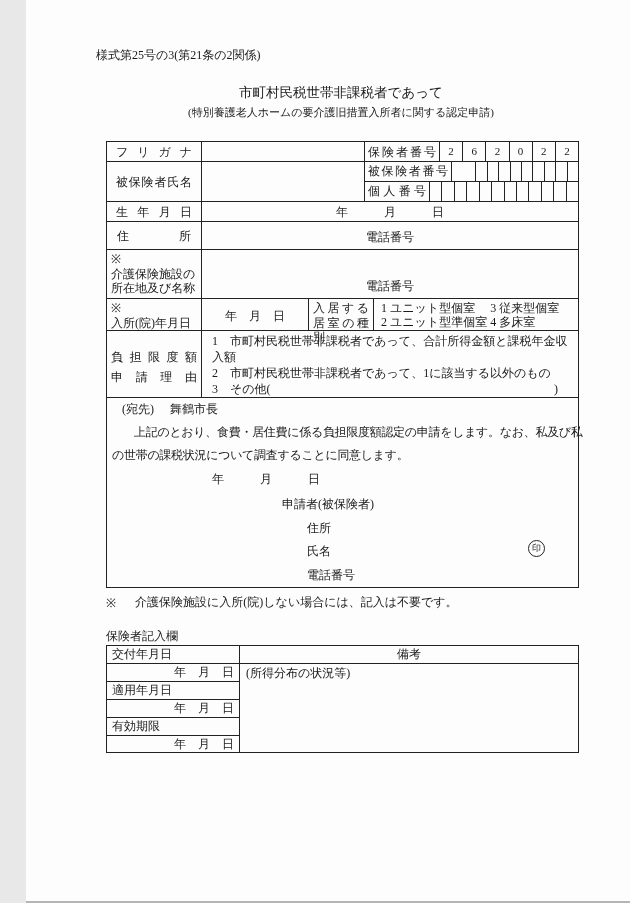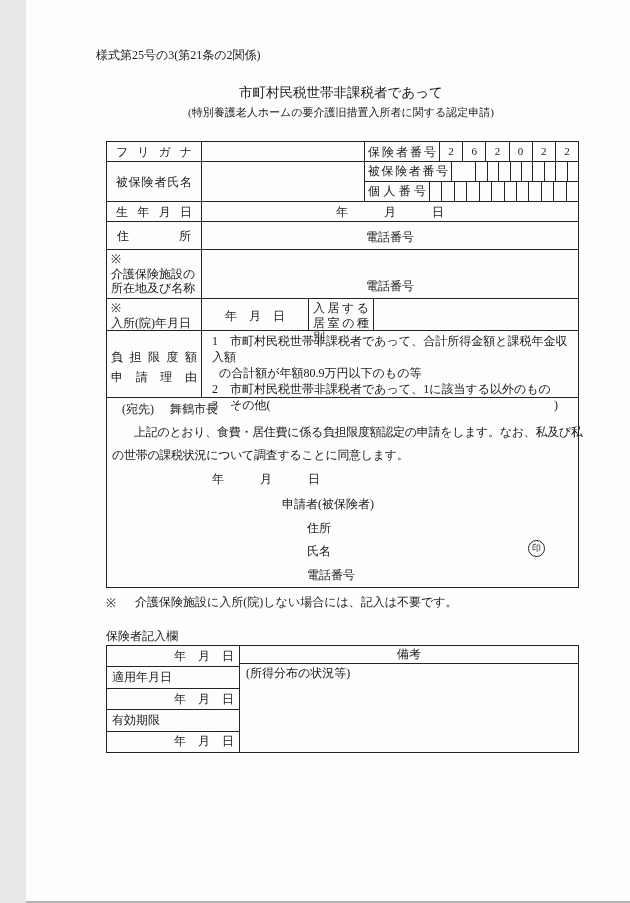--- a/index.html
+++ b/index.html
@@ -158,30 +158,33 @@
     <div class="mb-row h32">
       <div class="cell br lines-lbl" style="width:95px; padding:2px 0 0 4px;">
         <div>※</div>
         <div>入所(院)年月日</div>
       </div>
       <div class="cell br ctr" style="width:107px; padding-top:9px;">年　月　日</div>
       <div class="cell br lines-lbl just" style="width:65px; padding:2px 4px 0 4px;">
         <div class="just">入居する</div>
         <div>居室の種別</div>
       </div>
+      <div class="cell opt-lines" style="flex:1;">
+        <div>1 ユニット型個室　 3 従来型個室</div>
+        <div>2 ユニット型準個室 4 多床室</div>
+      </div>
     </div>
 
     <div class="mb-row h67">
       <div class="cell br lbl-main2 just" style="padding-top:16px; line-height:20px;">
         <div class="just">負担限度額</div>
         <div class="just">申請理由</div>
       </div>
       <div class="cell reason" style="flex:1;">
         <div>1　市町村民税世帯非課税者であって、合計所得金額と課税年金収入額</div>
-        <div class="wrapline">の合計額が年額80.9万円以下のもの等</div>
         <div>2　市町村民税世帯非課税者であって、1に該当する以外のもの</div>
         <div class="l4">
           <span>3　その他(</span>
           <span>)</span>
         </div>
       </div>
     </div>
 
     <div class="free">
       <div class="decl" style="left:15px; top:4px;">
@@ -201,20 +204,21 @@
 
   <div class="abs note">
     <span>※</span>
     <span class="txt">介護保険施設に入所(院)しない場合には、記入は不要です。</span>
   </div>
 
   <div class="abs ins-head">保険者記入欄</div>
 
   <div class="abs ins-table">
     <div class="ins-left">
+      <div>交付年月日</div>
       <div class="dateval">年　月　日</div>
       <div>適用年月日</div>
       <div class="dateval">年　月　日</div>
       <div>有効期限</div>
       <div class="dateval">年　月　日</div>
     </div>
     <div class="ins-right">
       <div class="hdr">備考</div>
       <div class="body">(所得分布の状況等)</div>
     </div>

